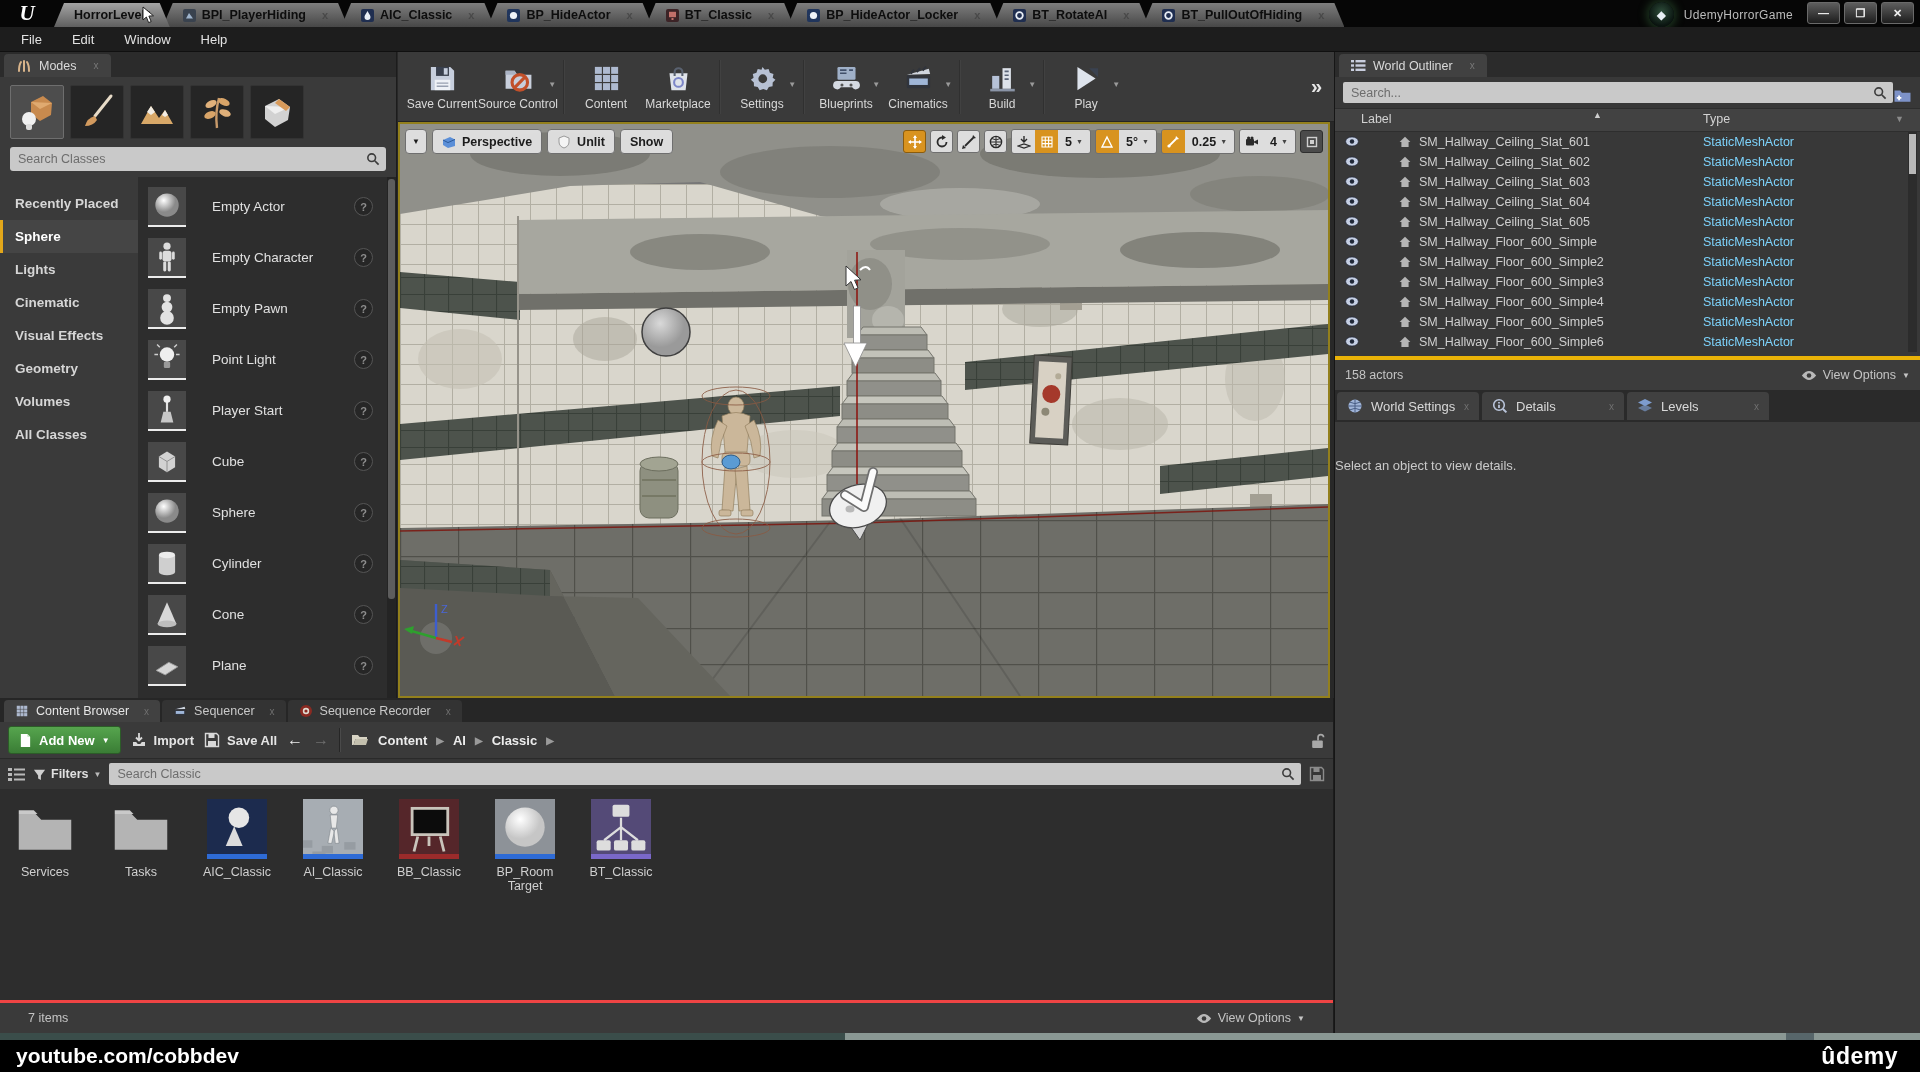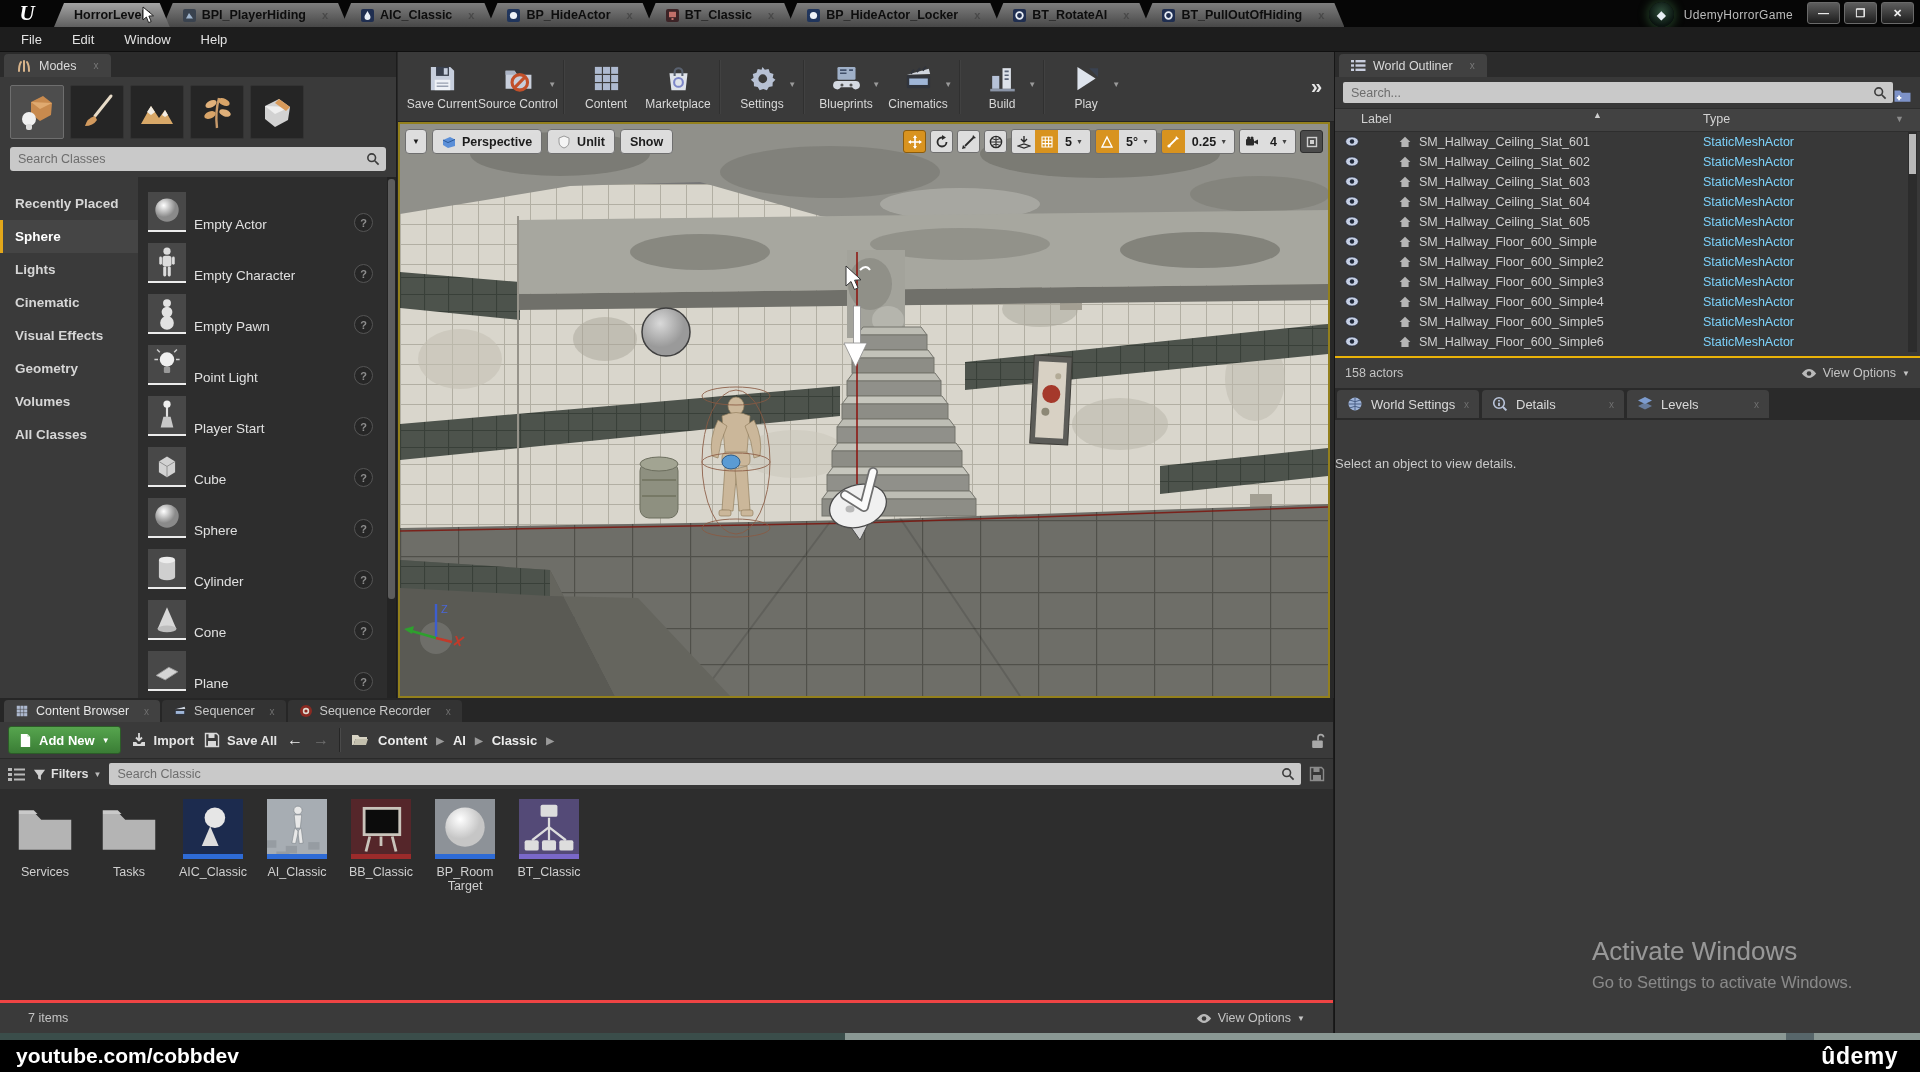--- a/index.html
+++ b/index.html
@@ -44,21 +44,21 @@
   .mode-btn .ic{width:40px;height:40px;}
   .searchrow{display:flex;align-items:center;margin:2px 10px 6px 10px;background:#c9c9c9;border-radius:3px;height:24px;padding:0 6px;}
   .searchrow input{flex:1;border:none;background:transparent;outline:none;font-size:12.5px;color:#333;font-family:"Liberation Sans",sans-serif;}
   .searchrow input::placeholder{color:#6d6d6d;}
   .searchrow .ic{width:14px;height:14px;}
   .modes-body{flex:1;display:flex;overflow:hidden;}
   .mode-cats{width:138px;background:#3a3a3a;padding-top:10px;}
   .mode-cat{height:33px;display:flex;align-items:center;padding-left:12px;color:#d6d6d6;font-size:13.5px;font-weight:bold;border-left:3px solid transparent;}
   .mode-cat.active{color:#fff;background:#454545;border-left:3px solid #e3a71a;}
   .place-items{flex:1;background:#2d2d2d;padding-top:4px;}
-  .place-item{height:51px;display:flex;align-items:flex-end;gap:8px;padding-left:10px;position:relative;}
+  .place-item{height:51px;display:flex;align-items:center;gap:26px;padding-left:10px;position:relative;}
   .pi-thumb{width:38px;height:38px;background:#484848;border-bottom:2px solid #ececec;display:flex;align-items:center;justify-content:center;}
   .pi-thumb .ic{width:36px;height:36px;}
   .pi-label{color:#e0e0e0;font-size:13.5px;}
   .pi-help{position:absolute;right:14px;width:17px;height:17px;border-radius:50%;background:#262626;border:1px solid #555;color:#8d8d8d;font-size:11px;font-weight:bold;display:flex;align-items:center;justify-content:center;}
   .v-scroll{width:9px;background:#242424;position:relative;}
   .v-scroll .thumb{position:absolute;left:1px;width:7px;background:#5d5d5d;border-radius:3px;}
 
   
   .main-toolbar{position:absolute;left:398px;top:52px;width:936px;height:70px;background:#3a3a3a;display:flex;align-items:center;padding:0 8px;box-sizing:border-box;border-bottom:1px solid #242424;}
   .tb-btn{display:flex;flex-direction:column;align-items:center;justify-content:center;min-width:72px;height:62px;position:relative;}
@@ -105,21 +105,21 @@
   .cb-filterrow{height:30px;display:flex;align-items:center;gap:8px;padding:0 8px;background:#363636;}
   .cb-filterrow .srcic{width:17px;height:15px;}
   .filters{display:flex;align-items:center;gap:5px;color:#e0e0e0;font-weight:bold;font-size:12.5px;}
   .filters .ic{width:13px;height:13px;}
   .filters .c{font-size:8px;color:#bbb;}
   .cb-search{flex:1;display:flex;align-items:center;background:#c9c9c9;border-radius:2px;height:22px;padding:0 6px;}
   .cb-search input{flex:1;border:none;background:transparent;outline:none;font-size:12.5px;color:#333;font-family:"Liberation Sans",sans-serif;}
   .cb-search input::placeholder{color:#6d6d6d;}
   .cb-search .ic{width:14px;height:14px;}
   .cb-save{width:16px;height:16px;opacity:.65;}
-  .cb-assets{flex:1;background:#2d2d2d;display:flex;align-items:flex-start;padding:10px 4px;gap:2px;}
+  .cb-assets{flex:1;background:#2d2d2d;display:flex;align-items:flex-start;padding:10px 4px;gap:14px;}
   .asset{width:82px;display:flex;flex-direction:column;align-items:center;}
   .asset-thumb{width:60px;height:60px;position:relative;}
   .asset-thumb .ic{width:60px;height:60px;}
   .asset-bar{position:absolute;left:0;bottom:0;width:60px;height:5px;}
   .asset-label{margin-top:6px;font-size:12.5px;color:#cfcfcf;text-align:center;line-height:1.15;max-width:80px;}
   .cb-status{height:30px;background:#3a3a3a;border-top:3px solid #ef4444;display:flex;align-items:center;padding:0 28px;color:#c4c4c4;font-size:12.5px;}
   .view-opts{margin-left:auto;display:flex;align-items:center;gap:6px;color:#c4c4c4;}
   .view-opts .ic{width:16px;height:11px;}
   .view-opts .c{font-size:8px;}
 
@@ -137,21 +137,21 @@
   .ol-header .h-type{position:absolute;left:368px;top:3px;}
   .ol-header .h-caret{position:absolute;right:16px;top:5px;font-size:9px;color:#8a8a8a;}
   .ol-rows{position:relative;}
   .ol-row{height:20px;position:relative;}
   .ol-row .eye{position:absolute;left:10px;top:4px;width:14px;height:11px;}
   .ol-row .house{position:absolute;left:64px;top:4px;width:12px;height:12px;}
   .ol-row .lbl{position:absolute;left:84px;top:3px;font-size:12.5px;color:#cfcfcf;}
   .ol-row .typ{position:absolute;left:368px;top:3px;font-size:12.5px;color:#7dd3fc;}
   .ol-scrollbar{position:absolute;right:3px;top:0;width:9px;height:220px;background:#2c2c2c;}
   .ol-scrollbar .thumb{position:absolute;top:2px;left:1px;width:7px;height:40px;background:#b9b9b9;}
-  .ol-status{height:30px;margin-top:4px;background:#3c3c3c;border-top:2px solid #eab308;display:flex;align-items:center;padding:0 10px;color:#c4c4c4;font-size:12.5px;}
+  .ol-status{height:30px;margin-top:4px;background:#3c3c3c;border-top:4px solid #eab308;display:flex;align-items:center;padding:0 10px;color:#c4c4c4;font-size:12.5px;}
   .rp-tabstrip{height:32px;background:#2a2a2a;display:flex;align-items:center;padding-left:2px;gap:3px;}
   .rp-tab{height:28px;min-width:142px;background:#404040;border-radius:4px 4px 0 0;display:flex;align-items:center;gap:8px;padding:0 10px;color:#d9d9d9;font-size:13px;box-sizing:border-box;}
   .rp-tab .ic{width:16px;height:16px;}
   .rp-tab .dimx{margin-left:auto;color:#6f6f6f;font-size:10px;}
   .rp-body{flex:1;background:#3b3b3b;}
   .rp-message{margin-top:36px;color:#c9c9c9;font-size:13px;}
 
   
   .watermark{position:absolute;left:1592px;top:936px;pointer-events:none;}
   .wm1{font-size:26px;color:rgba(255,255,255,.48);}
@@ -1384,22 +1384,18 @@
           </span>
           <span>Levels</span>
           <span class="dimx">x</span>
         </div>
       </div>
     <div class="rp-body">
       <div class="rp-message">Select an object to view details.</div>
     </div>
   </div>
 
-  <div class="watermark">
-    <div class="wm1">Activate Windows</div>
-    <div class="wm2">Go to Settings to activate Windows.</div>
-  </div>
   <div class="progress-strip"></div>
   <div class="footer">
     <span class="channel">youtube.com/cobbdev</span>
     <span class="brand">ûdemy</span>
   </div>
 </div>
 
 </body></html>

